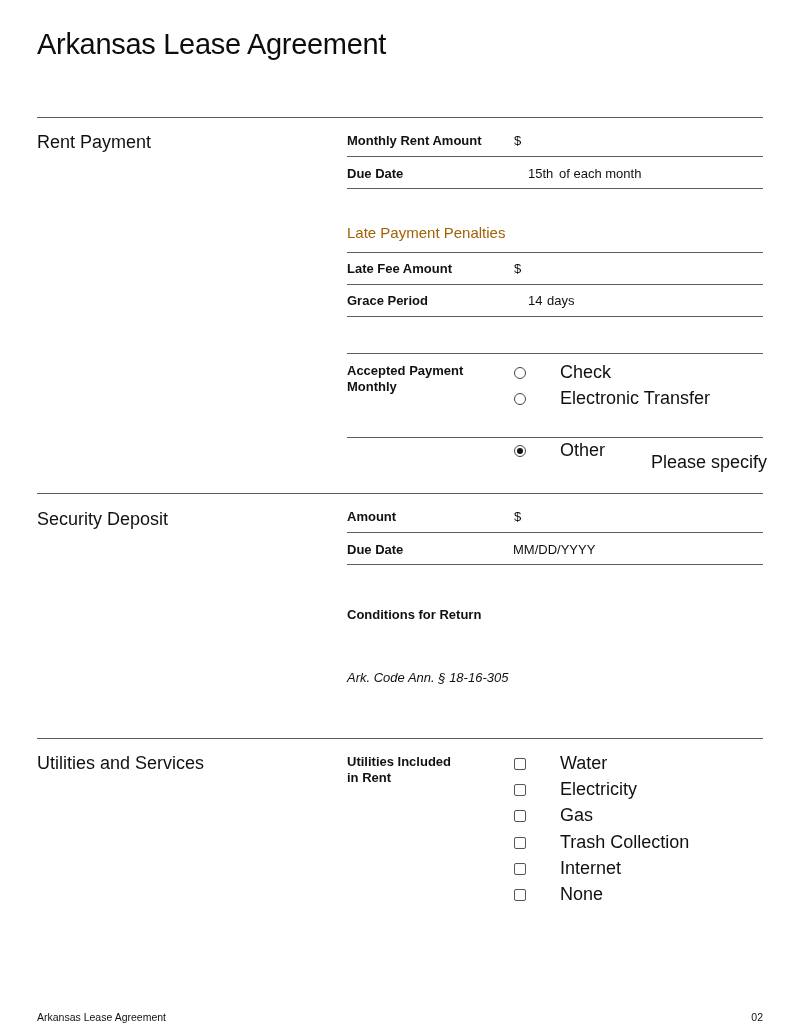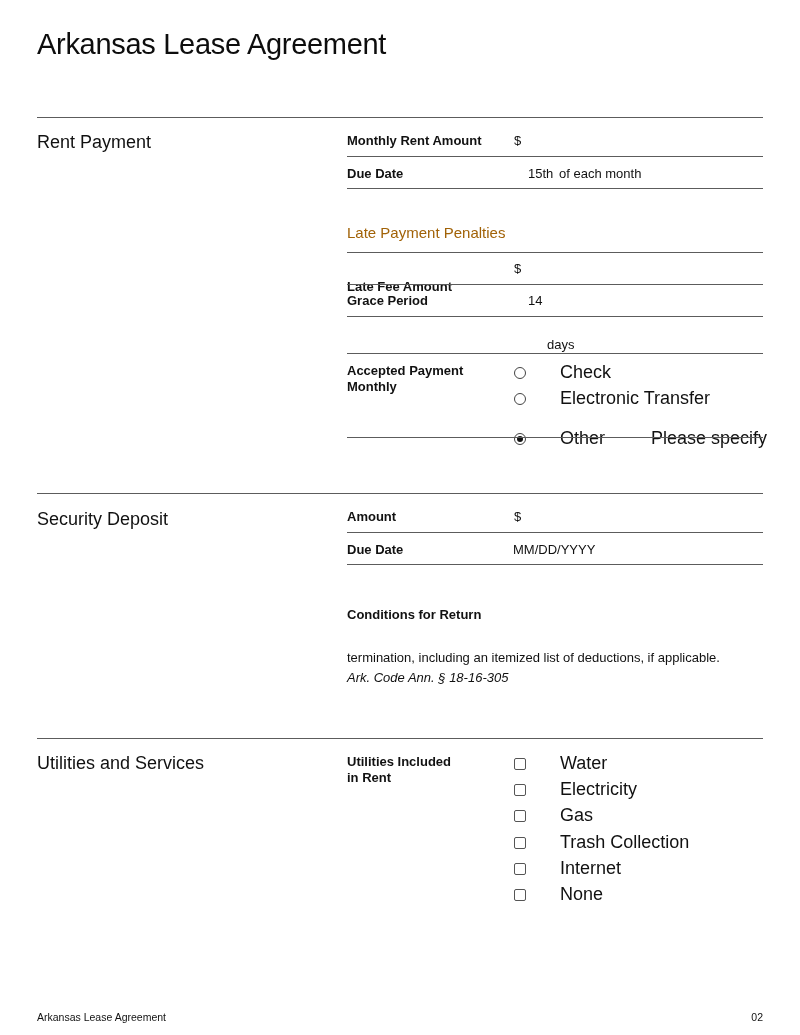--- a/index.html
+++ b/index.html
@@ -45,28 +45,28 @@
 <div class="rule" style="left:347px; top:156px; width:416px;"></div>
 
 <div class="label" style="top:166px;">Due Date</div>
 <div class="value" style="left:528px; top:166px;">15th</div>
 <div class="value" style="left:559px; top:166px;">of each month</div>
 <div class="rule" style="left:347px; top:188px; width:416px;"></div>
 
 <div class="subhead" style="top:224px;">Late Payment Penalties</div>
 <div class="rule" style="left:347px; top:252px; width:416px;"></div>
 
-<div class="label" style="top:279px;">Late Fee Amount</div>
+<div class="label" style="top:261px;">Late Fee Amount</div>
 <div class="value" style="left:514px; top:261px;">$</div>
 <div style="position:absolute; left:526px; top:256px; width:236px; height:24px;"></div>
 <div class="rule" style="left:347px; top:284px; width:416px;"></div>
 
 <div class="label" style="top:293px;">Grace Period</div>
 <div class="value" style="left:528px; top:293px;">14</div>
-<div class="value" style="left:547px; top:293px;margin-top:44px;">days</div>
+<div class="value" style="left:547px; top:293px;">days</div>
 <div class="rule" style="left:347px; top:316px; width:416px;"></div>
 
 <div class="rule" style="left:347px; top:353px; width:416px;"></div>
 <div class="label" style="top:363px;">
   <span>Accepted Payment</span><br>
   <span>Monthly</span>
 </div>
 
 <div class="opt" style="top:362px;">
   <span class="radio"></span>
@@ -74,40 +74,40 @@
 </div>
 <div class="opt" style="top:388px;">
   <span class="radio"></span>
   <span>Electronic Transfer</span>
 </div>
 <div class="opt" style="top:428px;">
   <span class="radio">
       <span class="dot"></span>
     </span>
   <span>Other</span>
-  <span style="margin-left:22px;">Please specify</span>
+  <span style="margin-left:22px;margin-top:24px;">Please specify</span>
 </div>
 <div class="rule" style="left:347px; top:437px; width:416px;"></div>
 
 <div class="rule" style="left:37px; top:493px; width:726px;"></div>
 <div class="section-title" style="top:509px;">Security Deposit</div>
 
 <div class="label" style="top:509px;">Amount</div>
 <div class="value" style="left:514px; top:509px;">$</div>
 <div style="position:absolute; left:526px; top:504px; width:236px; height:24px;"></div>
 <div class="rule" style="left:347px; top:532px; width:416px;"></div>
 
 <div class="label" style="top:542px;">Due Date</div>
 <div class="value" style="left:513px; top:542px;">MM/DD/YYYY</div>
 <div class="rule" style="left:347px; top:564px; width:416px;"></div>
 
 <div class="label" style="top:607px;">Conditions for Return</div>
 <p class="para" style="top:628px;">
   <br>
-  <span>termination, including an itemized list of deductions, if applicable.</span><br>
+  <br>
   <span class="italic">Ark. Code Ann. § 18-16-305</span>
 </p>
 
 <div class="rule" style="left:37px; top:738px; width:726px;"></div>
 <div class="section-title" style="top:753px;">Utilities and Services</div>
 
 <div class="label" style="top:754px;">
   <span>Utilities Included</span><br>
   <span>in Rent</span>
 </div>

